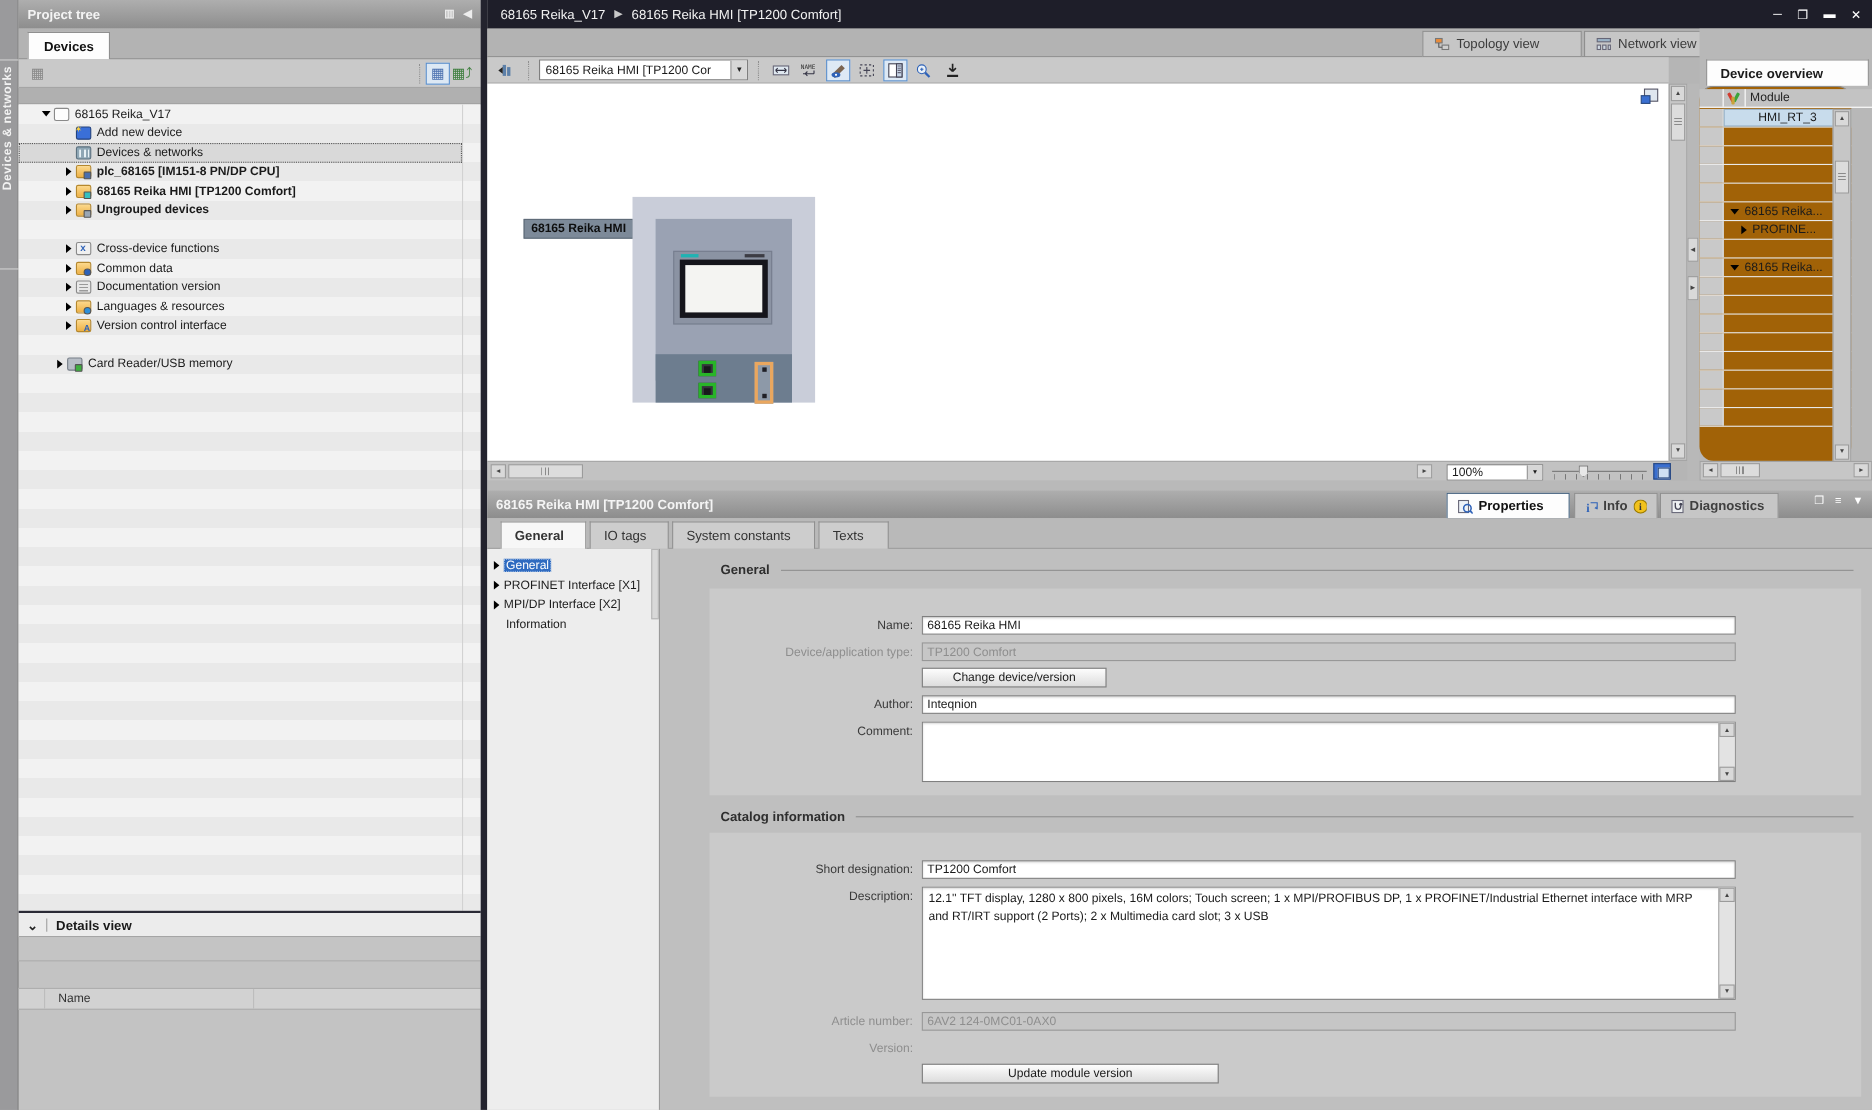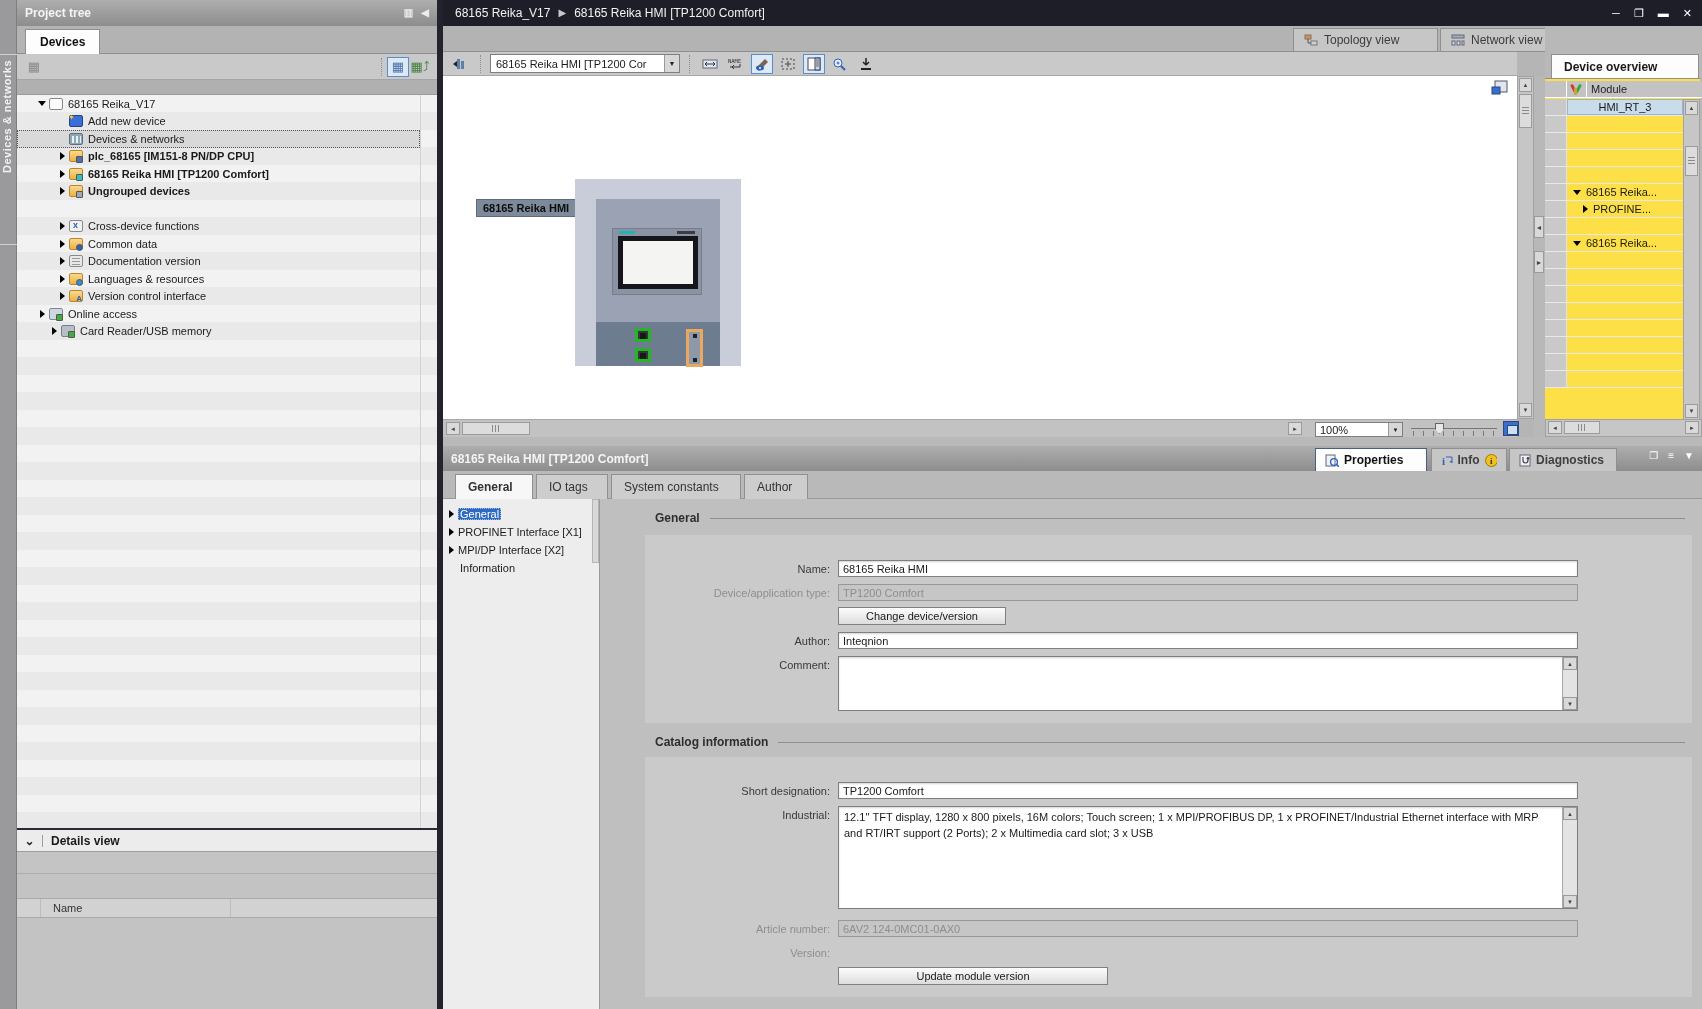--- a/index.html
+++ b/index.html
@@ -101,21 +101,21 @@
   #zoom-slider { position:absolute; left:968px; top:1px; width:86px; height:16px; }
   #zoom-slider .line { position:absolute; left:0; top:7px; width:86px; height:1px; background:#777; }
   #zoom-slider .ticks { position:absolute; left:2px; top:10px; width:82px; height:5px; background:repeating-linear-gradient(90deg,#777 0 1px,transparent 1px 10px); }
   #zoom-slider .marker { position:absolute; left:24px; top:2px; width:9px; height:11px; background:#e8e8e8; border:1px solid #666; clip-path:polygon(0 0,100% 0,100% 55%,50% 100%,0 55%); }
   #fit-icon { position:absolute; left:1060px; top:1px; width:16px; height:15px; background:#3a6fd0; border:1px solid #28487e; }
   #fit-icon:after { content:""; position:absolute; left:3px; top:3px; width:9px; height:8px; background:#cfe0f4; border:1px solid #28487e; }
 
   
   #do-panel { left:1545px; top:26px; width:157px; height:411px; background:#b8b8b8; }
   #do-tab { position:absolute; left:6px; top:28px; width:148px; height:24px; background:#fdfdfd; border:1px solid #8f8f8f; border-bottom:none; font-weight:bold; font-size:12px; display:flex; align-items:center; padding-left:12px; }
-  #do-table { position:absolute; left:0; top:52px; width:155px; height:341px; background:#fde047; border-top:1px solid #8f8f8f; }
+  #do-table { position:absolute; left:0; top:52px; width:138px; height:341px; background:#a16207; border-top:1px solid #8f8f8f;border-radius:13px; }
   #do-hdr { position:absolute; left:0; top:2px; width:157px; height:17px; display:flex; background:#c3c3c3; border-bottom:1px solid #fff; }
   #do-hdr .h0 { width:22px; border-right:1px solid #fff; }
   #do-hdr .h1 { width:20px; border-right:1px solid #fff; position:relative; }
   #do-hdr .h2 { flex:1; display:flex; align-items:center; padding-left:4px; color:#222; }
   .do-row { position:absolute; left:0; width:138px; height:17px; display:flex; align-items:center; border-bottom:1px solid #e9e9e9; }
   .do-row .rh { width:22px; height:100%; background:#c9c9c9; border-right:1px solid #e2e2e2; flex:none; }
   .do-row .cell { flex:1; height:100%; display:flex; align-items:center; padding-left:6px; gap:5px; }
   .do-row.sel .cell { background:#c8dcec; border:1px solid #9ab4cb; justify-content:center; padding-left:0; }
   
   .wrench { position:absolute; left:3px; top:3px; width:12px; height:11px; }
@@ -276,29 +276,20 @@
       </div>
       <div class="trow" style="top:192.5px; padding-left:40px">
         <span class="exp">
             <i class="exp-r"></i>
           </span>
         <span class="ti ti-folder">
             <span style="position:absolute;right:0;bottom:-2px;color:#2e62b8;font-size:8px;font-weight:bold">A</span>
           </span>
         <span class="lbl">Version control interface</span>
       </div>
-      <div class="trow" style="top:210px; padding-left:20px">
-        <span class="exp">
-            <i class="exp-r"></i>
-          </span>
-        <span class="ti" style="background:#cfd8df;border:1px solid #7e8a94">
-            <span class="chip" style="background:#3fae3f"></span>
-          </span>
-        <span class="lbl">Online access</span>
-      </div>
       <div class="trow" style="top:227.5px; padding-left:32px">
         <span class="exp">
             <i class="exp-r"></i>
           </span>
         <span class="ti" style="background:#b8bec6;border:1px solid #767e88">
             <span class="chip" style="background:#3fae3f"></span>
           </span>
         <span class="lbl">Card Reader/USB memory</span>
       </div>
     </div>
@@ -631,21 +622,21 @@
       <div class="ftab active" style="left:12px; width:78px;">
           <span>General</span>
         </div>
       <div class="ftab" style="left:93px; width:72px;">
           <span>IO tags</span>
         </div>
       <div class="ftab" style="left:168px; width:130px;">
           <span>System constants</span>
         </div>
       <div class="ftab" style="left:301px; width:64px;">
-          <span>Author</span>
+          <span>Texts</span>
         </div>
     </div>
 
     <div id="props-body">
 
       <div id="pnav">
         <div class="pnav-item" style="top:6px">
           <i class="exp-r"></i>
           <span class="lbl sel">General</span>
         </div>
@@ -702,21 +693,21 @@
         <div class="sect-head" style="left:55px; top:236px; width:1030px;">
           <span>Catalog information</span>
             <span class="sect-rule" style="flex:1"></span>
         </div>
         <div class="groupbox" style="left:45px; top:258px; width:1047px; height:240px;">
           <span class="flabel" style="left:45px; top:28px;">Short designation:</span>
           <div class="finput" style="left:193px; top:25px; width:740px;">
               <span>TP1200 Comfort</span>
             </div>
 
-          <span class="flabel" style="left:45px; top:52px;">Industrial:</span>
+          <span class="flabel" style="left:45px; top:52px;">Description:</span>
           <div class="farea" style="left:193px; top:49px; width:740px; height:103px;">
             <span>12.1'' TFT display, 1280 x 800 pixels, 16M colors; Touch screen; 1 x MPI/PROFIBUS DP, 1 x PROFINET/Industrial Ethernet interface with MRP and RT/IRT support (2 Ports); 2 x Multimedia card slot; 3 x USB</span>
             <span class="vsb">
               <span class="up gl">▲</span>
               <span class="dn gl">▼</span>
             </span>
           </div>
 
           <span class="flabel dis" style="left:45px; top:166px;">Article number:</span>
           <div class="finput dis" style="left:193px; top:163px; width:740px;">

